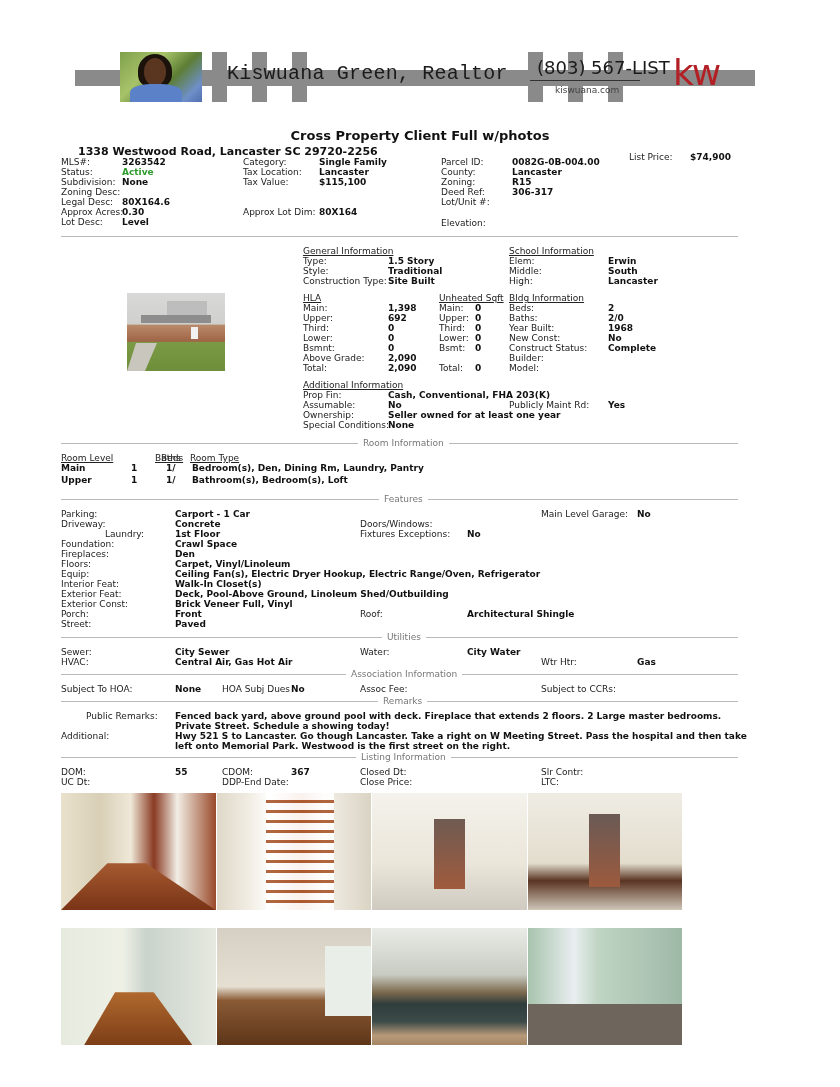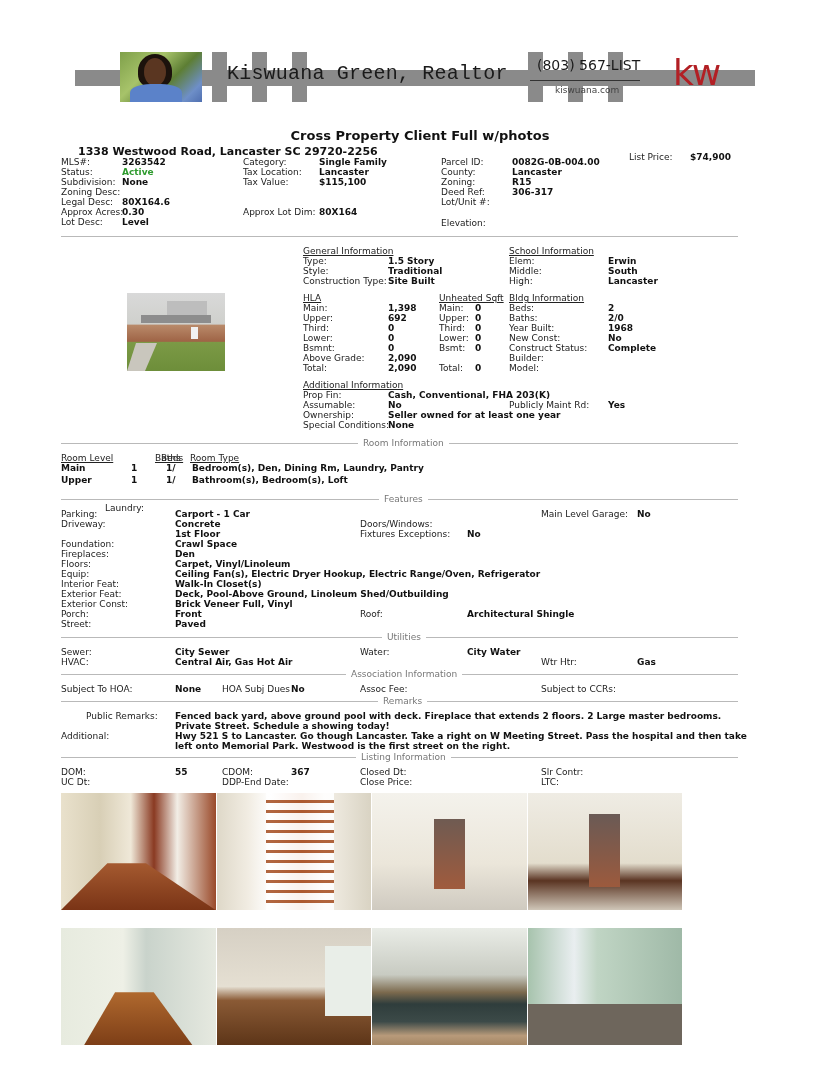--- a/index.html
+++ b/index.html
@@ -14,21 +14,21 @@
   
   .banner { position: absolute; left: 75px; top: 48px; width: 680px; height: 58px; }
   .bar-h { position: absolute; background: #8a8a8a; }
   .bar-v { position: absolute; background: #8a8a8a; }
   .photo-agent { position: absolute; left: 45px; top: 4px; width: 82px; height: 50px;
     background: linear-gradient(135deg, #7fa04a 0%, #a7c36a 35%, #5d7e34 60%, #6e8fc8 85%, #4f6fb0 100%); overflow: hidden; }
   .photo-agent .face { position: absolute; left: 24px; top: 6px; width: 22px; height: 28px; border-radius: 50%; background: #5a3621; }
   .photo-agent .hair { position: absolute; left: 18px; top: 2px; width: 34px; height: 34px; border-radius: 50% 50% 40% 40%; background: #1c120c; }
   .photo-agent .body { position: absolute; left: 10px; top: 32px; width: 52px; height: 22px; border-radius: 40% 40% 0 0; background: #5b82c9; }
   .agent-name { position: absolute; left: 152px; top: 14px; font-family: Liberation Mono, monospace; font-size: 20px; color: #1a1a1a; letter-spacing: 0.2px; }
-  .phone { position: absolute; left: 462px; top: 9px; font-size: 14px; color: #1a1a1a; }
+  .phone { position: absolute; left: 462px; top: 9px; font-size: 18px; color: #1a1a1a; }
   .phone-rule { position: absolute; left: 455px; top: 32px; width: 110px; height: 1px; background: #333; }
   .site { position: absolute; left: 480px; top: 37px; font-size: 9px; color: #444; }
   .kw { position: absolute; left: 598px; top: 4px; font-family: "DejaVu Sans", sans-serif; font-size: 36px; color: #b21f24; letter-spacing: -2px; }
 
   .title { position: absolute; left: 0; width: 840px; top: 128px; text-align: center; font-weight: bold; font-size: 13px; }
   .address { position: absolute; left: 78px; top: 145px; font-weight: bold; font-size: 11px; }
 
   .hr { position: absolute; height: 1px; background: #b9b9b9; }
   .sect { position: absolute; font-size: 9px; color: #777; background: #fff; padding: 0 5px; }
 
@@ -216,21 +216,21 @@
 <div class="abs val" style="left:166px;top:475px;">1/</div>
 <div class="abs val" style="left:192px;top:475px;">Bathroom(s), Bedroom(s), Loft</div>
 
 <div class="hr" style="left:61px;top:499px;width:677px;"></div>
 <div class="sect" style="left:379px;top:494px;">Features</div>
 
 <div class="abs lbl" style="left:61px;top:509px;">Parking:</div>
 <div class="abs val" style="left:175px;top:509px;">Carport - 1 Car</div>
 <div class="abs lbl" style="left:61px;top:519px;">Driveway:</div>
 <div class="abs val" style="left:175px;top:519px;">Concrete</div>
-<div class="abs lbl" style="left:61px;top:503px;padding-left:44px;">Laundry:</div>
+<div class="abs lbl" style="left:61px;top:529px;padding-left:44px;">Laundry:</div>
 <div class="abs val" style="left:175px;top:529px;">1st Floor</div>
 <div class="abs lbl" style="left:61px;top:539px;">Foundation:</div>
 <div class="abs val" style="left:175px;top:539px;">Crawl Space</div>
 <div class="abs lbl" style="left:61px;top:549px;">Fireplaces:</div>
 <div class="abs val" style="left:175px;top:549px;">Den</div>
 <div class="abs lbl" style="left:61px;top:559px;">Floors:</div>
 <div class="abs val" style="left:175px;top:559px;">Carpet, Vinyl/Linoleum</div>
 <div class="abs lbl" style="left:61px;top:569px;">Equip:</div>
 <div class="abs val" style="left:175px;top:569px;">Ceiling Fan(s), Electric Dryer Hookup, Electric Range/Oven, Refrigerator</div>
 <div class="abs lbl" style="left:61px;top:579px;">Interior Feat:</div>

